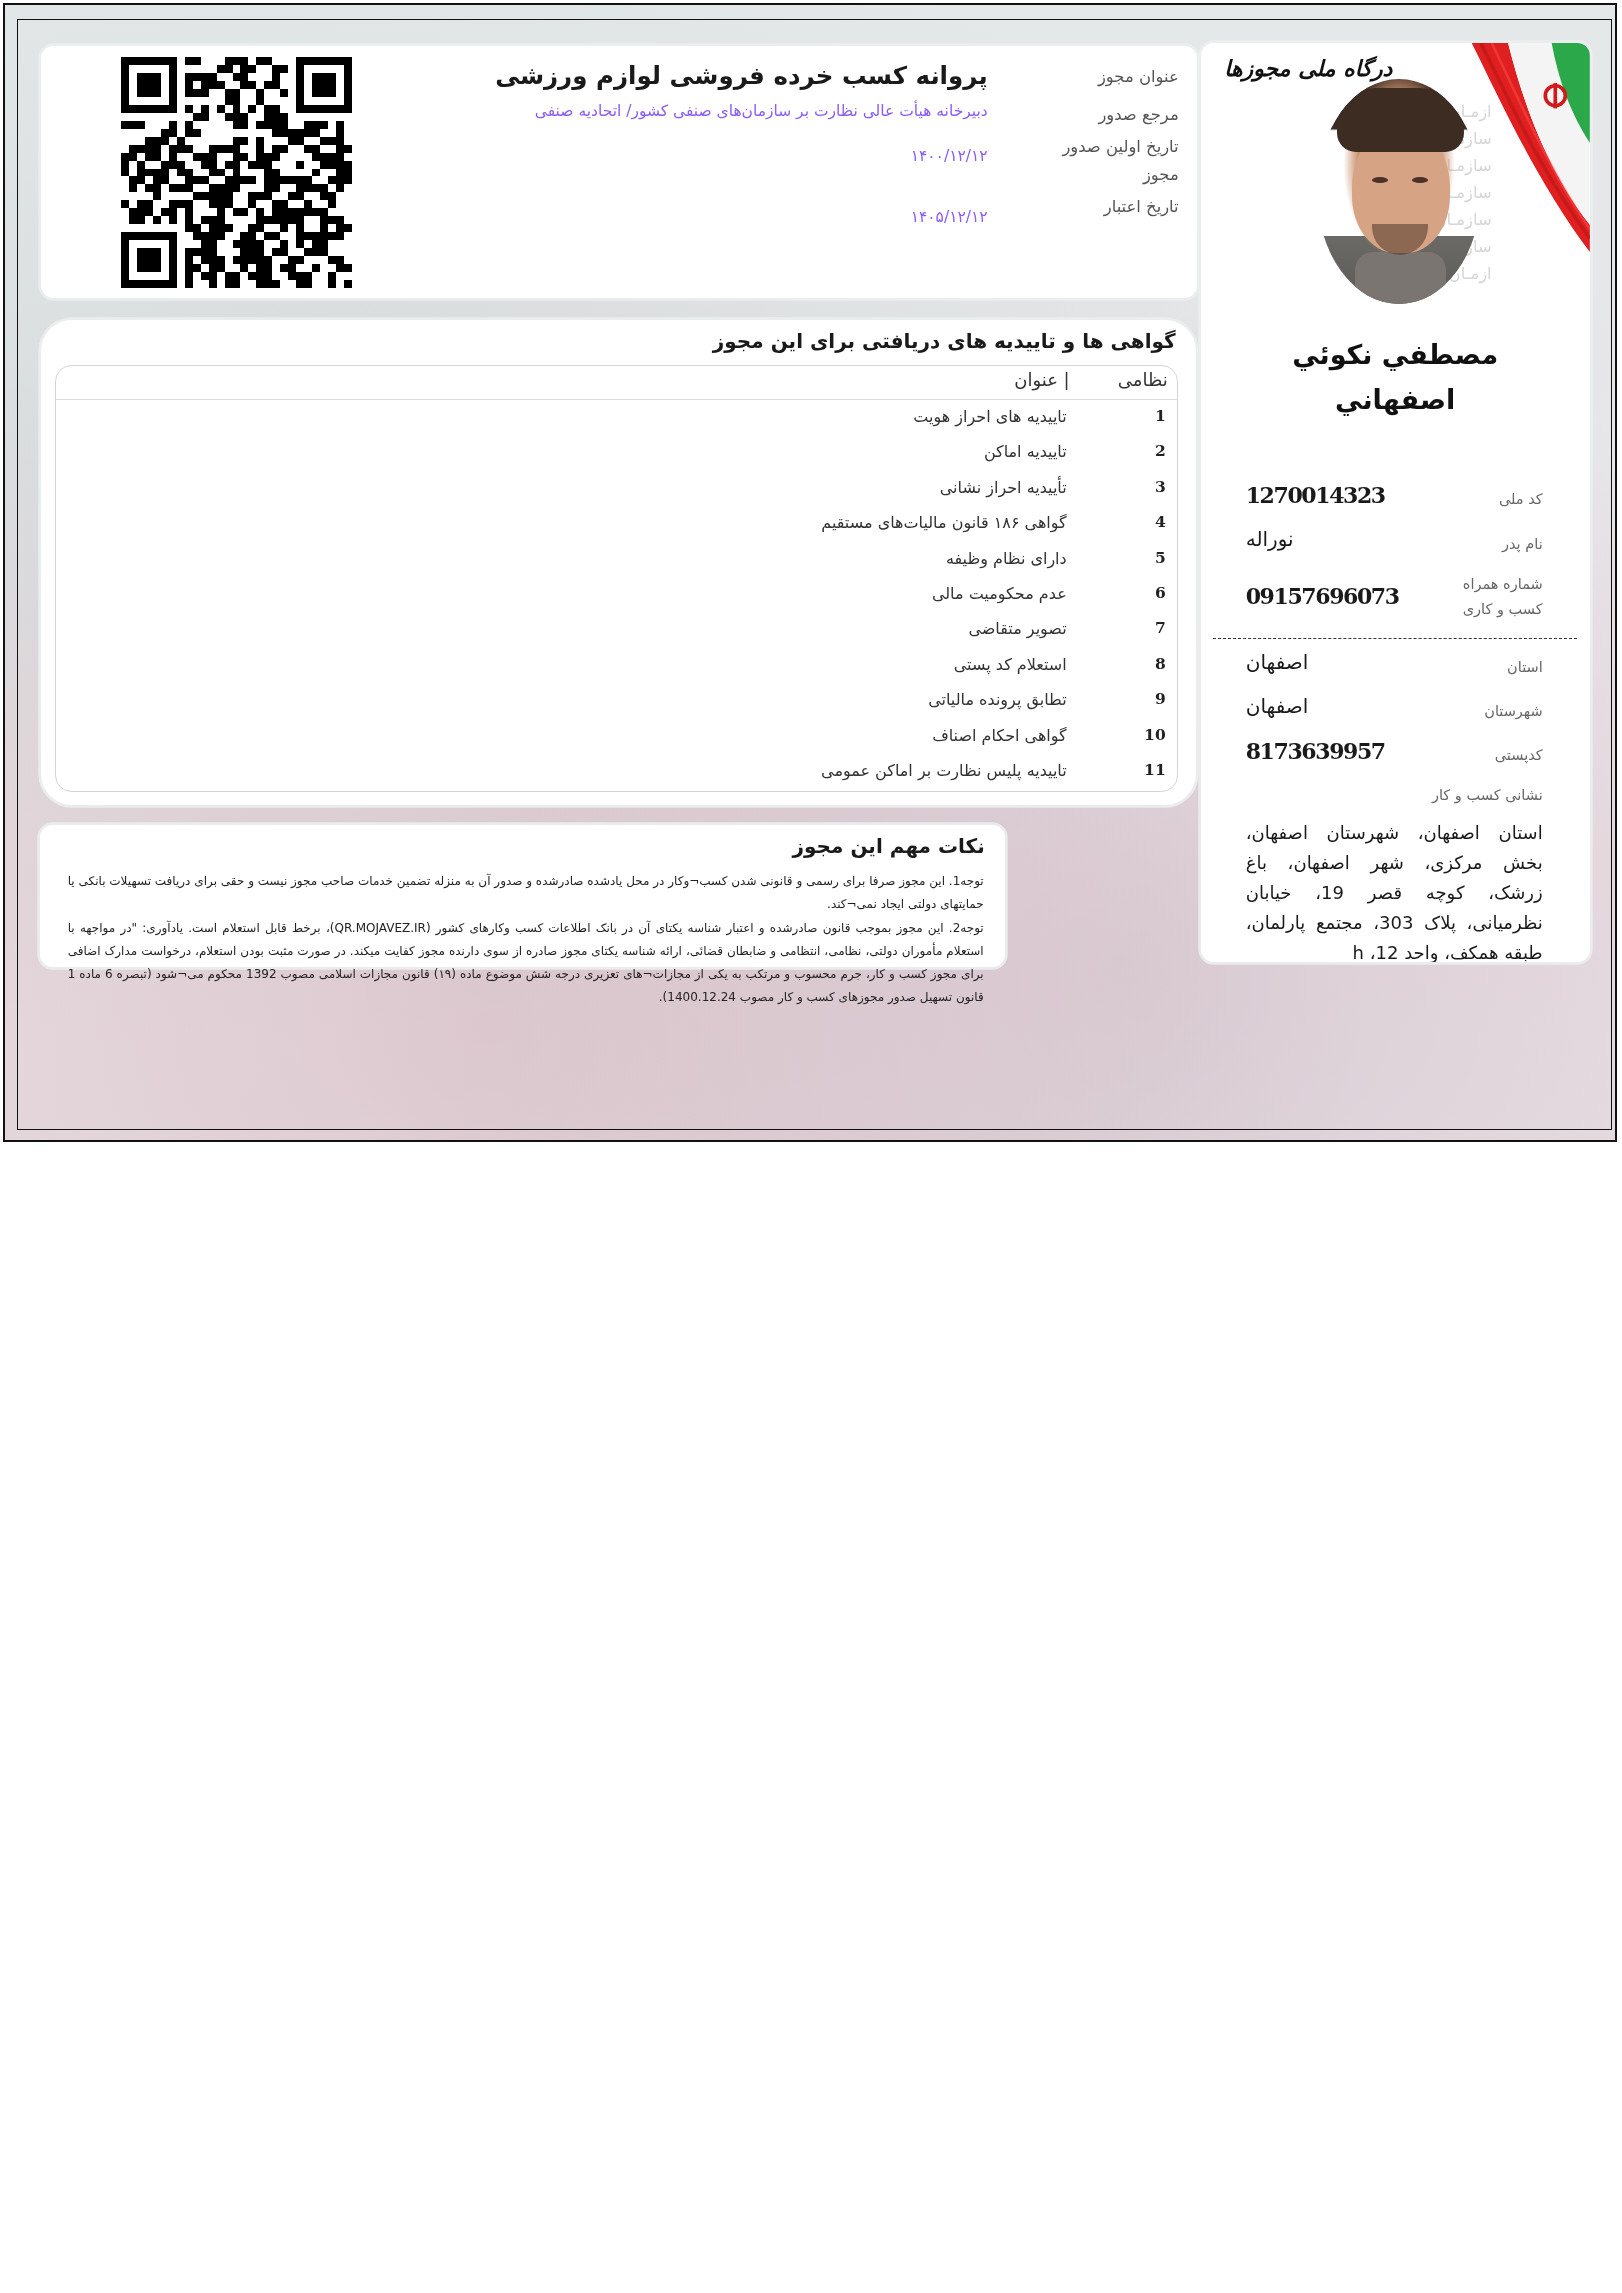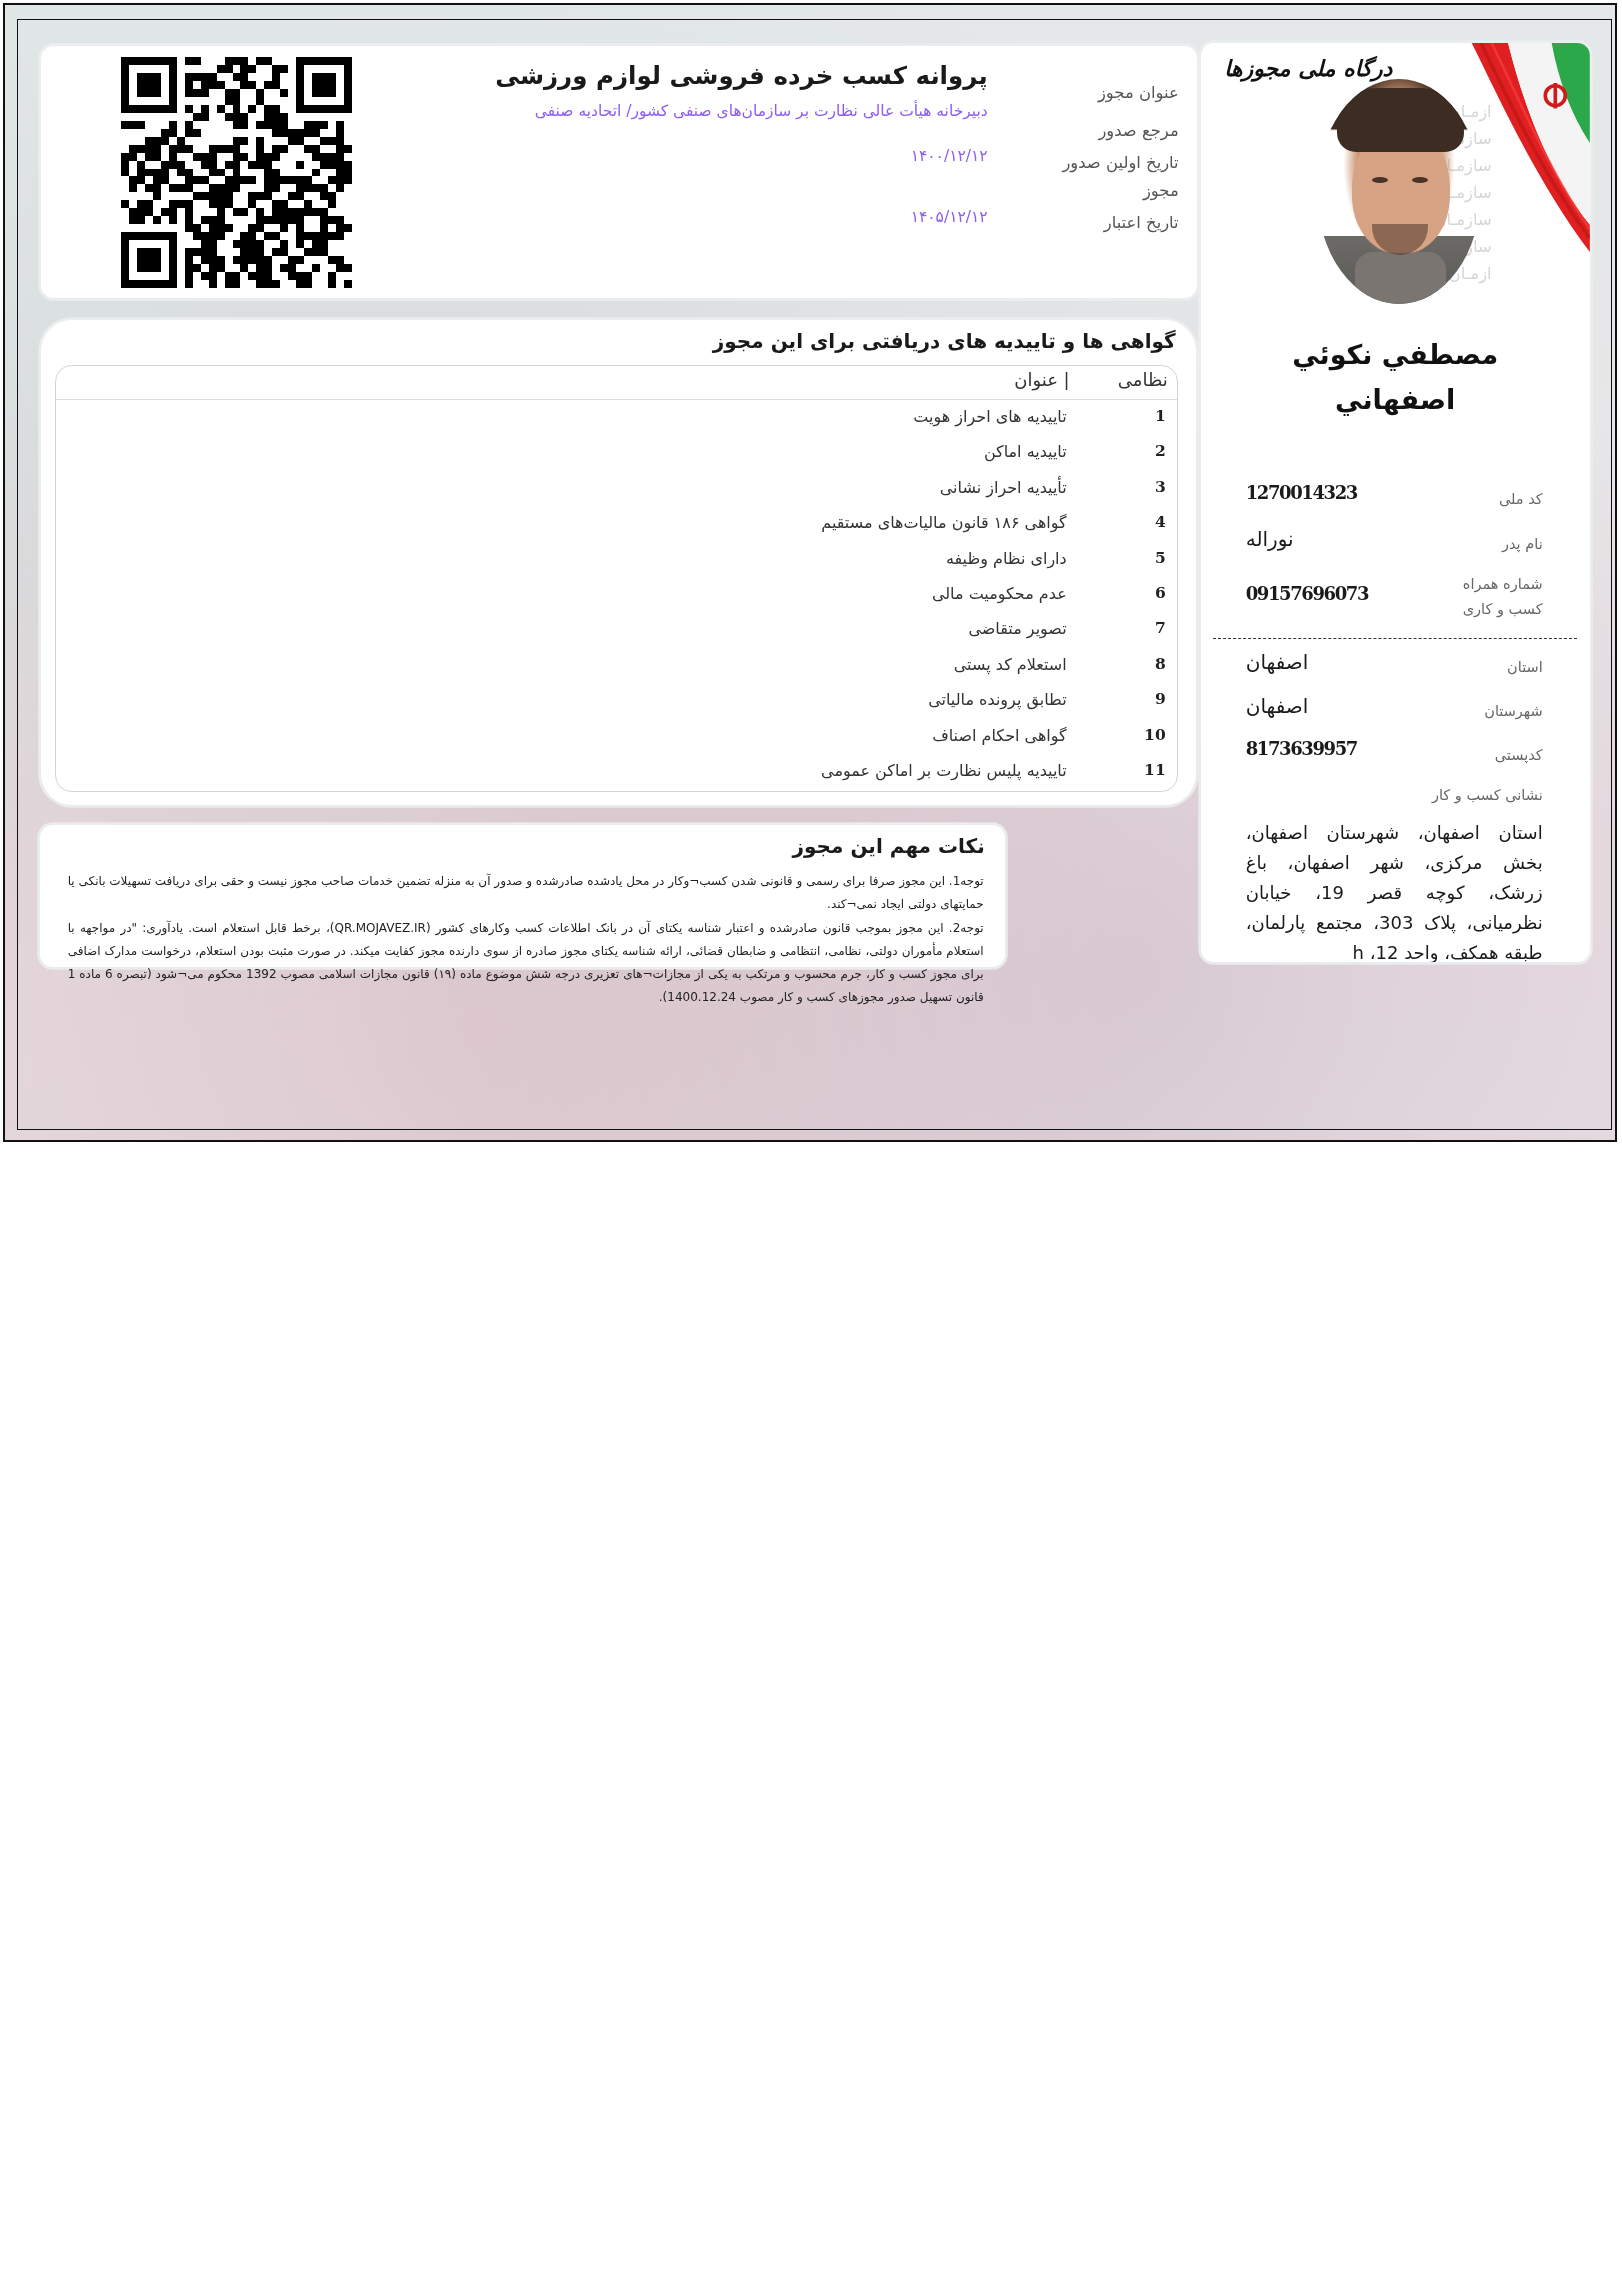--- a/index.html
+++ b/index.html
@@ -76,33 +76,33 @@
   .photo-eye { position:absolute; top:98px; width:16.4px; height:6.4px; background:#4a3326; border-radius:50%; }
   .photo-beard { position:absolute; left:55px; top:145px; width:56px; height:31px; background:rgba(80,55,40,0.55); border-radius:0 0 36px 36px; }
   .photo-neck { position:absolute; left:38px; top:173px; width:91px; height:64px; background:#7a7570; border-radius:18px 18px 0 0; }
   .person-name {
     position:absolute; left:0; right:0; top:289px; text-align:center; direction:rtl;
     font-size:27px; font-weight:bold; line-height:45px; color:#111;
   }
   .pf-row { position:absolute; left:0; right:0; direction:rtl; }
   .pf-label { position:absolute; right:47px; font-size:14.5px; color:#666; line-height:25.5px; }
   .pf-value { position:absolute; left:45px; font-size:20px; color:#1a1a1a; }
-  .pf-value.num { font-family:"DejaVu Serif", serif; font-weight:bold; font-size:18px; letter-spacing:-1.4px; }
+  .pf-value.num { font-family:"DejaVu Serif", serif; font-weight:bold; font-size:22px; letter-spacing:-1.4px; }
   .dash { position:absolute; left:12.7px; right:12.7px; top:595px; border-top:1.8px dashed #333; }
   .address { position:absolute; left:45px; right:47px; top:775px; direction:rtl; text-align:justify; font-size:18px; line-height:30px; color:#1a1a1a; }
 </style>
 </head>
 <body>
 
 <div class="page">
   <div class="inner-frame"></div>
 
   <div class="card" id="license-card">
     <div class="lic-labels">
-      <div class="lic-label" style="margin-top:16px">عنوان مجوز</div>
+      <div class="lic-label" style="margin-top:0">عنوان مجوز</div>
       <div class="lic-label" style="margin-top:12.7px">مرجع صدور</div>
       <div class="lic-label" style="margin-top:5.5px;line-height:28px">تاریخ اولین صدور مجوز</div>
       <div class="lic-label" style="margin-top:5.5px">تاریخ اعتبار</div>
     </div>
     <div class="lic-values">
       <div class="lic-title">پروانه کسب خرده فروشی لوازم ورزشی</div>
       <div class="lic-value" style="margin-top:5.5px">دبیرخانه هیأت عالی نظارت بر سازمان‌های صنفی کشور/ اتحادیه صنفی</div>
       <div class="lic-value" style="margin-top:20px">۱۴۰۰/۱۲/۱۲</div>
       <div class="lic-value" style="margin-top:35px">۱۴۰۵/۱۲/۱۲</div>
     </div>

